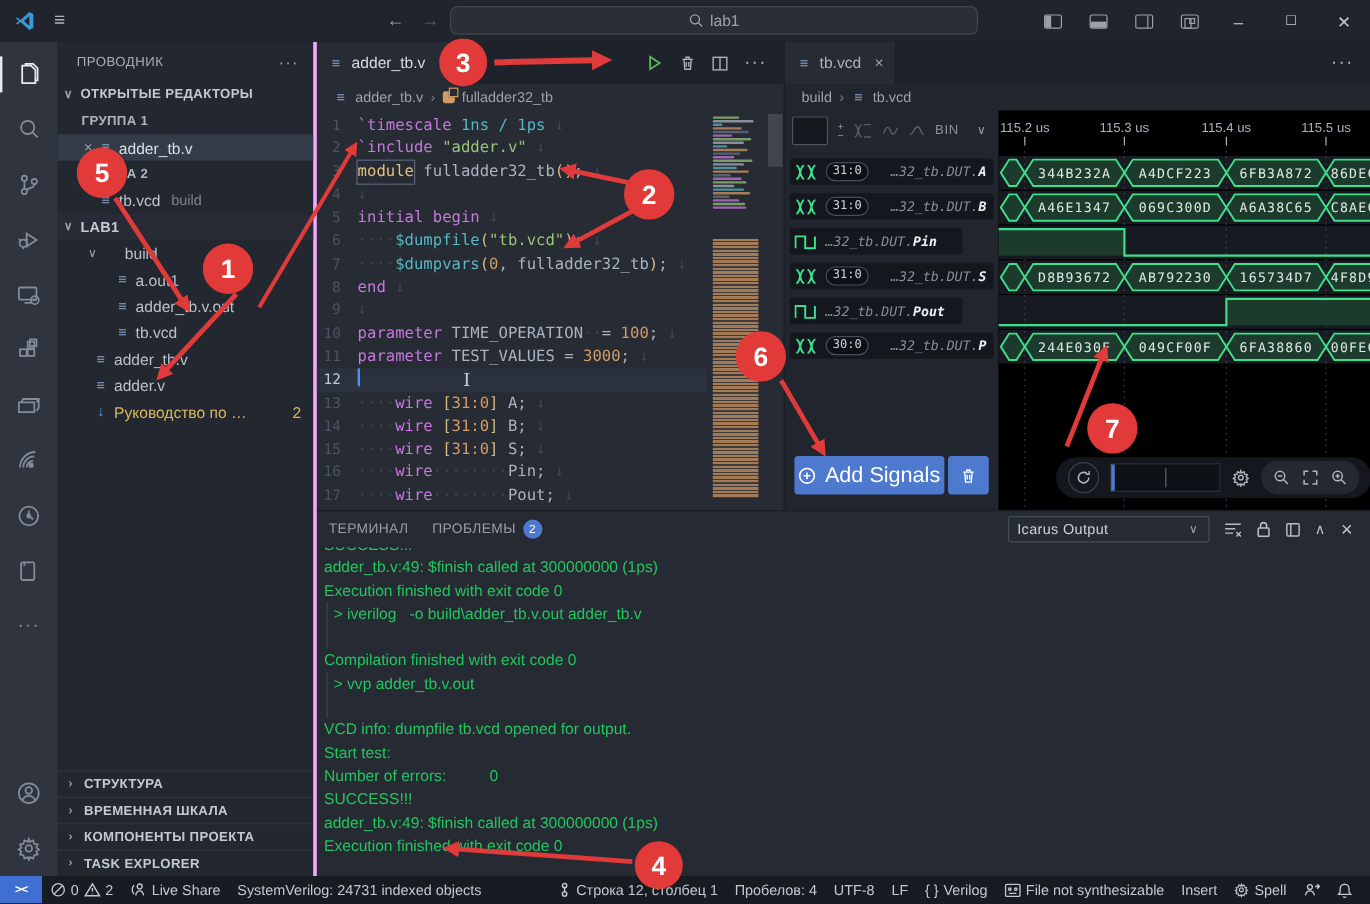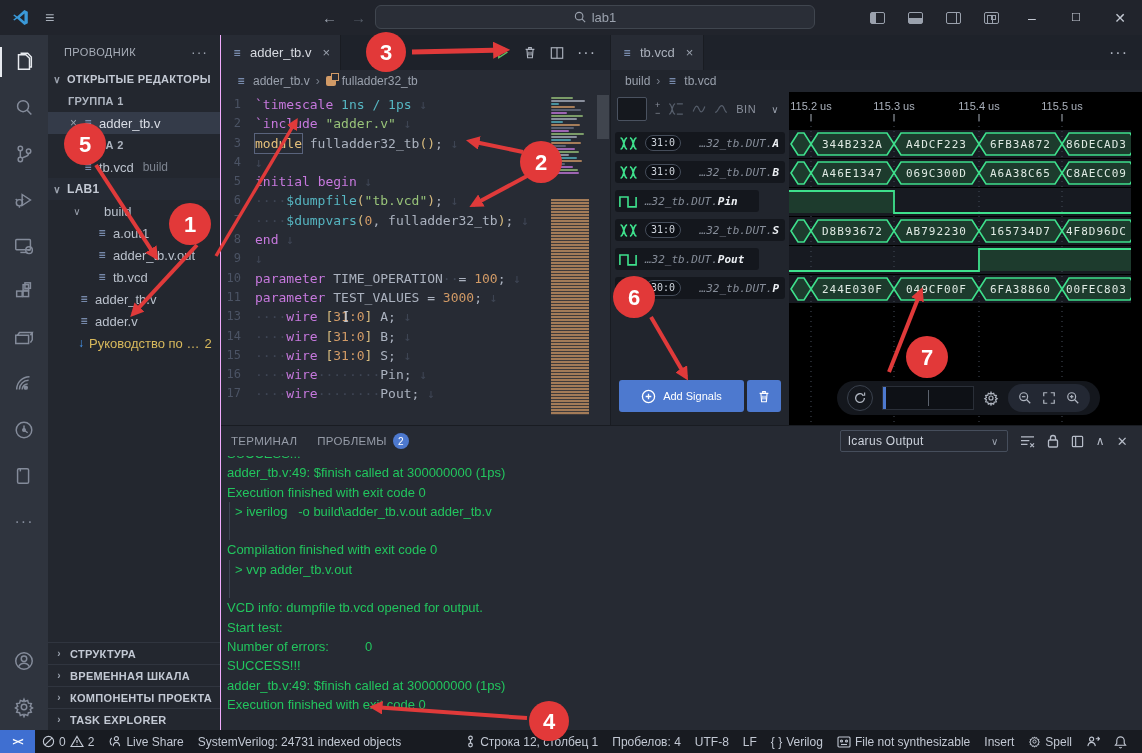--- a/index.html
+++ b/index.html
@@ -31,21 +31,21 @@
   .main { display:flex; height:695px; }
   .activitybar { width:48px; background:#2f343e; display:flex; flex-direction:column; align-items:center; padding-top:4px; gap:0; }
   .act { width:48px; height:46px; display:flex; align-items:center; justify-content:center; color:#818897; position:relative; }
   .act svg { stroke:#848b9a; }
   .act.active svg { stroke:#e7eaef; }
   .act.active::before { content:""; position:absolute; left:0; top:8px; bottom:8px; width:2px; background:#e7eaef; }
   .act.dots { color:#848b9a; font-size:16px; letter-spacing:1px; }
   .act-bottom { margin-top:auto; display:flex; flex-direction:column; align-items:center; }
 
   
-  .sidebar { width:173px; background:#23272f; border-right:1px solid #f0abfc; position:relative; font-size:13px; color:#b9c0cb; }
+  .sidebar { width:216px; background:#23272f; border-right:3px solid #f0abfc; position:relative; font-size:13px; color:#b9c0cb; }
   .sb-title { height:33px; display:flex; align-items:center; justify-content:space-between; padding:0 12px 0 16px;
               font-size:11px; letter-spacing:.4px; color:#a8aeb9; }
   .sb-title .dots { font-size:14px; letter-spacing:1px; color:#9aa1ad; }
   .row22 { height:22px; display:flex; align-items:center; gap:5px; white-space:nowrap; overflow:hidden; }
   .sec-h { font-weight:bold; font-size:11px; color:#c3c9d4; padding-left:4px; letter-spacing:.3px; }
   .grp-h { font-weight:bold; font-size:11px; color:#aeb5c0; padding-left:20px; letter-spacing:.3px; }
   .fitem { padding-left:34px; color:#bcc3ce; }
   .fitem.sel { background:#343b49; color:#d9dde5; }
   .ficon { color:#8fa7cf; font-size:12px; width:12px; text-align:center; }
   .chev { color:#9aa1ad; font-size:10px; width:10px; display:inline-block; text-align:center; }
@@ -97,21 +97,21 @@
   .selbox { width:30px; height:24px; background:#15181e; border:1px solid #4a5260; border-radius:2px; }
   .pm { display:flex; flex-direction:column; font-size:9px; line-height:8px; color:#8a909c; }
   .binlbl { font-size:11px; color:#8a909c; letter-spacing:.5px; display:flex; gap:14px; align-items:flex-end; }
   .sigrow { height:22px; margin:7px 4px 0 4px; background:#14171d; border-radius:3px; display:flex; align-items:center; gap:6px; padding:0 6px 0 4px; font-family:"DejaVu Sans Mono",monospace; }
   .sigrow.bit { margin-right:30px; }
   .sigrange { font-size:10px; color:#ced4dc; background:#0d1016; border:1px solid #454d5a; border-radius:8px; padding:0 5px; line-height:14px; }
   .signame { margin-left:auto; font-size:11px; color:#868d99; white-space:nowrap;font-style:italic; }
   .sigrow.bit .signame { margin-left:2px; }
   .signame b { color:#eceff3; font-weight:bold; }
   .addrow { position:absolute; left:8px; right:8px; bottom:13px; display:flex; gap:3px; }
-  .addbtn { flex:1; height:32px; background:#4d79cf; border-radius:3px; color:#fff; font-size:11px;
+  .addbtn { flex:1; height:32px; background:#4d79cf; border-radius:3px; color:#fff; font-size:18px;
             display:flex; align-items:center; justify-content:center; gap:7px; }
   .delbtn { width:34px; height:32px; background:#4d79cf; border-radius:3px; display:flex; align-items:center; justify-content:center; }
   .wavecol { flex:1; position:relative; min-width:0; background:#000000; }
   .zoombar { position:absolute; left:48px; bottom:10px; height:34px; background:#14171d; border-radius:17px;
              display:flex; align-items:center; gap:9px; padding:0 10px; }
   .zb-circle { width:26px; height:26px; border:1px solid #3a414d; border-radius:50%; display:flex; align-items:center; justify-content:center; }
   .rangebox { width:92px; height:24px; background:#0e1116; border:1px solid #2a2f38; position:relative; }
   .rangebox::before { content:""; position:absolute; left:0; top:0; bottom:0; width:3px; background:#4d79cf; }
   .rangebox::after { content:""; position:absolute; left:45px; top:3px; bottom:3px; width:1px; background:#5c636e; }
   .zoomgrp { height:28px; background:#232833; border-radius:14px; display:flex; align-items:center; gap:10px; padding:0 10px; }
@@ -393,20 +393,21 @@
                 <div class="cline"><span class="ln">2</span><span class="tk-kw">`include</span><span class="tk-sp"> </span><span class="tk-str">"adder.v"</span><span class="tk-ws"> ↓</span></div>
                 <div class="cline"><span class="ln">3</span><span class="tk-mod">module</span><span class="tk-sp"> </span><span class="tk-pl">fulladder32_tb</span><span class="tk-gold">()</span><span class="tk-pl">;</span><span class="tk-ws"> ↓</span></div>
                 <div class="cline"><span class="ln">4</span><span class="tk-ws">↓</span></div>
                 <div class="cline"><span class="ln">5</span><span class="tk-kw">initial</span><span class="tk-sp"> </span><span class="tk-kw">begin</span><span class="tk-ws"> ↓</span></div>
                 <div class="cline"><span class="ln">6</span><span class="tk-ws">····</span><span class="tk-fn">$dumpfile</span><span class="tk-gold">(</span><span class="tk-str">"tb.vcd"</span><span class="tk-gold">)</span><span class="tk-pl">;</span><span class="tk-ws"> ↓</span></div>
                 <div class="cline"><span class="ln">7</span><span class="tk-ws">····</span><span class="tk-fn">$dumpvars</span><span class="tk-gold">(</span><span class="tk-num">0</span><span class="tk-pl">, </span><span class="tk-pl">fulladder32_tb</span><span class="tk-gold">)</span><span class="tk-pl">;</span><span class="tk-ws"> ↓</span></div>
                 <div class="cline"><span class="ln">8</span><span class="tk-kw">end</span><span class="tk-ws"> ↓</span></div>
                 <div class="cline"><span class="ln">9</span><span class="tk-ws">↓</span></div>
                 <div class="cline"><span class="ln">10</span><span class="tk-kw">parameter</span><span class="tk-sp"> </span><span class="tk-pl">TIME_OPERATION</span><span class="tk-ws">··</span><span class="tk-pl">= </span><span class="tk-num">100</span><span class="tk-pl">;</span><span class="tk-ws"> ↓</span></div>
                 <div class="cline"><span class="ln">11</span><span class="tk-kw">parameter</span><span class="tk-sp"> </span><span class="tk-pl">TEST_VALUES</span><span class="tk-pl"> = </span><span class="tk-num">3000</span><span class="tk-pl">;</span><span class="tk-ws"> ↓</span></div>
+                <div class="cline cur"><span class="ln">12</span><span class="caret"></span></div>
                 <div class="cline"><span class="ln">13</span><span class="tk-ws">····</span><span class="tk-kw">wire</span><span class="tk-sp"> </span><span class="tk-gold">[</span><span class="tk-num">31:0</span><span class="tk-gold">]</span><span class="tk-pl"> A</span><span class="tk-pl">;</span><span class="tk-ws"> ↓</span></div>
                 <div class="cline"><span class="ln">14</span><span class="tk-ws">····</span><span class="tk-kw">wire</span><span class="tk-sp"> </span><span class="tk-gold">[</span><span class="tk-num">31:0</span><span class="tk-gold">]</span><span class="tk-pl"> B</span><span class="tk-pl">;</span><span class="tk-ws"> ↓</span></div>
                 <div class="cline"><span class="ln">15</span><span class="tk-ws">····</span><span class="tk-kw">wire</span><span class="tk-sp"> </span><span class="tk-gold">[</span><span class="tk-num">31:0</span><span class="tk-gold">]</span><span class="tk-pl"> S</span><span class="tk-pl">;</span><span class="tk-ws"> ↓</span></div>
                 <div class="cline"><span class="ln">16</span><span class="tk-ws">····</span><span class="tk-kw">wire</span><span class="tk-ws">········</span><span class="tk-pl">Pin;</span><span class="tk-ws"> ↓</span></div>
                 <div class="cline"><span class="ln">17</span><span class="tk-ws">····</span><span class="tk-kw">wire</span><span class="tk-ws">········</span><span class="tk-pl">Pout;</span><span class="tk-ws"> ↓</span></div>
               </div>
             <span class="ibeam">I</span>
             <div class="minimap" id="minimap">
                 <div class="mm-row" style="width: 22px; background: rgb(152, 195, 121); opacity: 0.75;"></div>
                 <div class="mm-row" style="width: 34px; background: rgb(171, 178, 191); opacity: 0.75;"></div>

